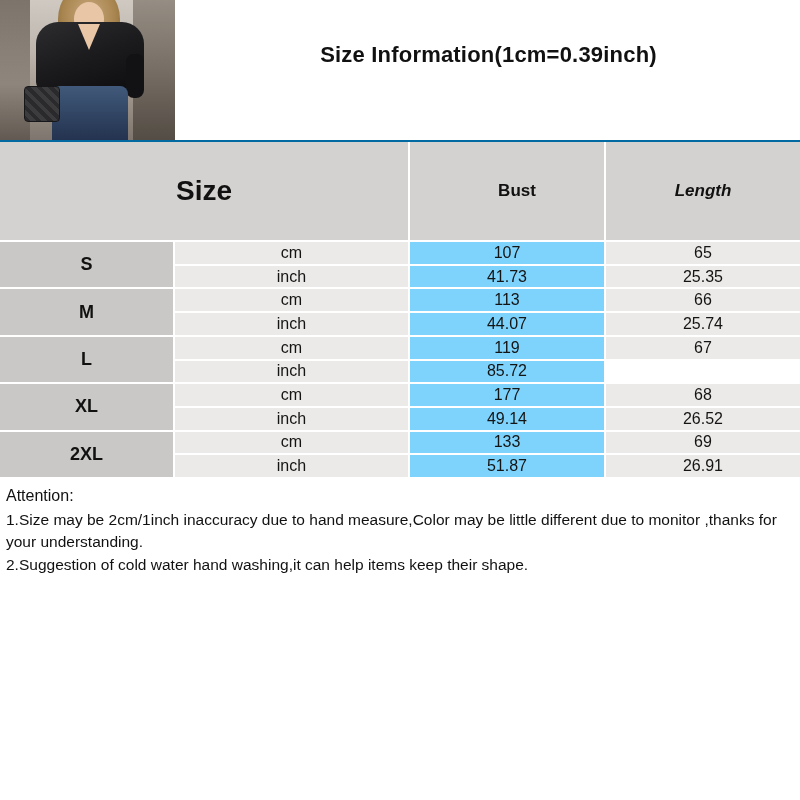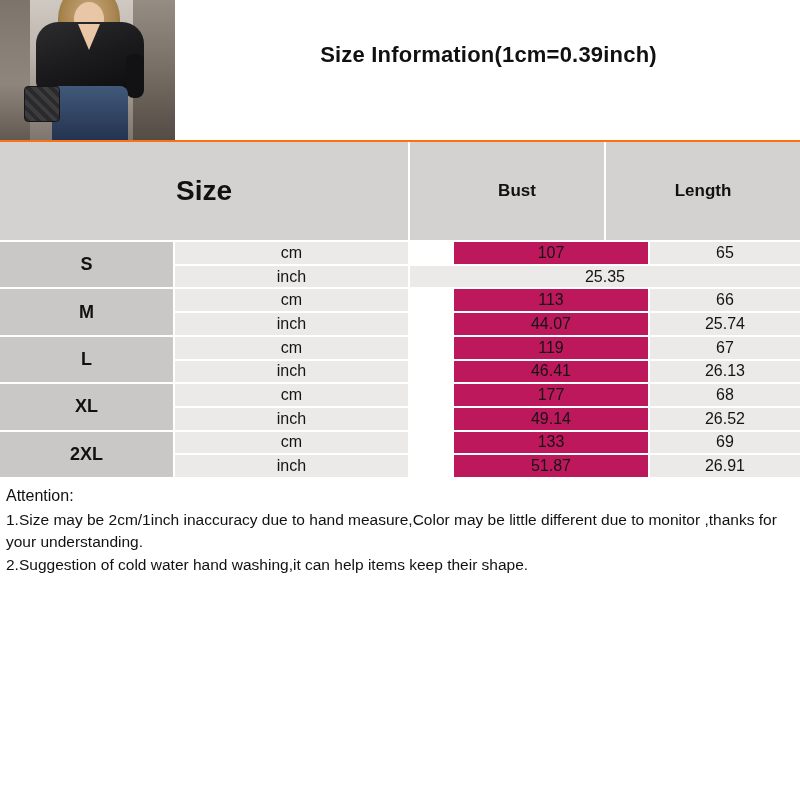--- a/index.html
+++ b/index.html
@@ -129,21 +129,21 @@
     letter-spacing: .2px;
     color: #111111;
     text-align: center;
   }
 
   
   .size-table {
     flex: 1 1 auto;
     display: flex;
     flex-direction: column;
-    border-top: 2px solid #f97316;
+    border-top: 2px solid #0369a1;
   }
 
   .thead {
     display: flex;
     height: 100px;
     flex: 0 0 100px;
   }
   .th {
     background: #d3d2d0;
     display: flex;
@@ -161,20 +161,21 @@
   }
   .th.bust-col {
     flex: 0 0 196px;
     font-size: 17px;
     padding-left: 20px;
   }
   .th.length-col {
     flex: 1 1 auto;
     border-right: none;
     font-size: 17px;
+    font-style: italic;
   }
 
   .size-group {
     display: flex;
     flex: 1 1 0;
     min-height: 0;
   }
   .size-label {
     flex: 0 0 175px;
     background: #c9c8c6;
@@ -209,22 +210,21 @@
     font-size: 16px;
     color: #141414;
   }
   .cell.unit {
     flex: 0 0 235px;
     background: #eceae8;
     font-weight: normal;
   }
   .cell.val-bust {
     flex: 0 0 196px;
-    background: #be185d;
-    margin-left: 44px;
+    background: #7dd3fc;
   }
   .cell.val-length {
     flex: 1 1 auto;
     background: #eceae8;
     border-right: none;
   }
 
   
   .attention {
     flex: 0 0 152px;
@@ -279,20 +279,21 @@
     <div class="size-group">
       <div class="size-label">S</div>
       <div class="group-rows">
         <div class="unit-row">
           <div class="cell unit">cm</div>
           <div class="cell val-bust">107</div>
           <div class="cell val-length">65</div>
         </div>
         <div class="unit-row">
           <div class="cell unit">inch</div>
+          <div class="cell val-bust">41.73</div>
           <div class="cell val-length">25.35</div>
         </div>
       </div>
     </div>
 
     <div class="size-group">
       <div class="size-label">M</div>
       <div class="group-rows">
         <div class="unit-row">
           <div class="cell unit">cm</div>
@@ -310,22 +311,21 @@
     <div class="size-group">
       <div class="size-label">L</div>
       <div class="group-rows">
         <div class="unit-row">
           <div class="cell unit">cm</div>
           <div class="cell val-bust">119</div>
           <div class="cell val-length">67</div>
         </div>
         <div class="unit-row">
           <div class="cell unit">inch</div>
-          <div class="cell val-bust">46.41</div>
-          <div class="cell val-length">26.13</div>
+          <div class="cell val-bust">85.72</div>
         </div>
       </div>
     </div>
 
     <div class="size-group">
       <div class="size-label">XL</div>
       <div class="group-rows">
         <div class="unit-row">
           <div class="cell unit">cm</div>
           <div class="cell val-bust">177</div>

